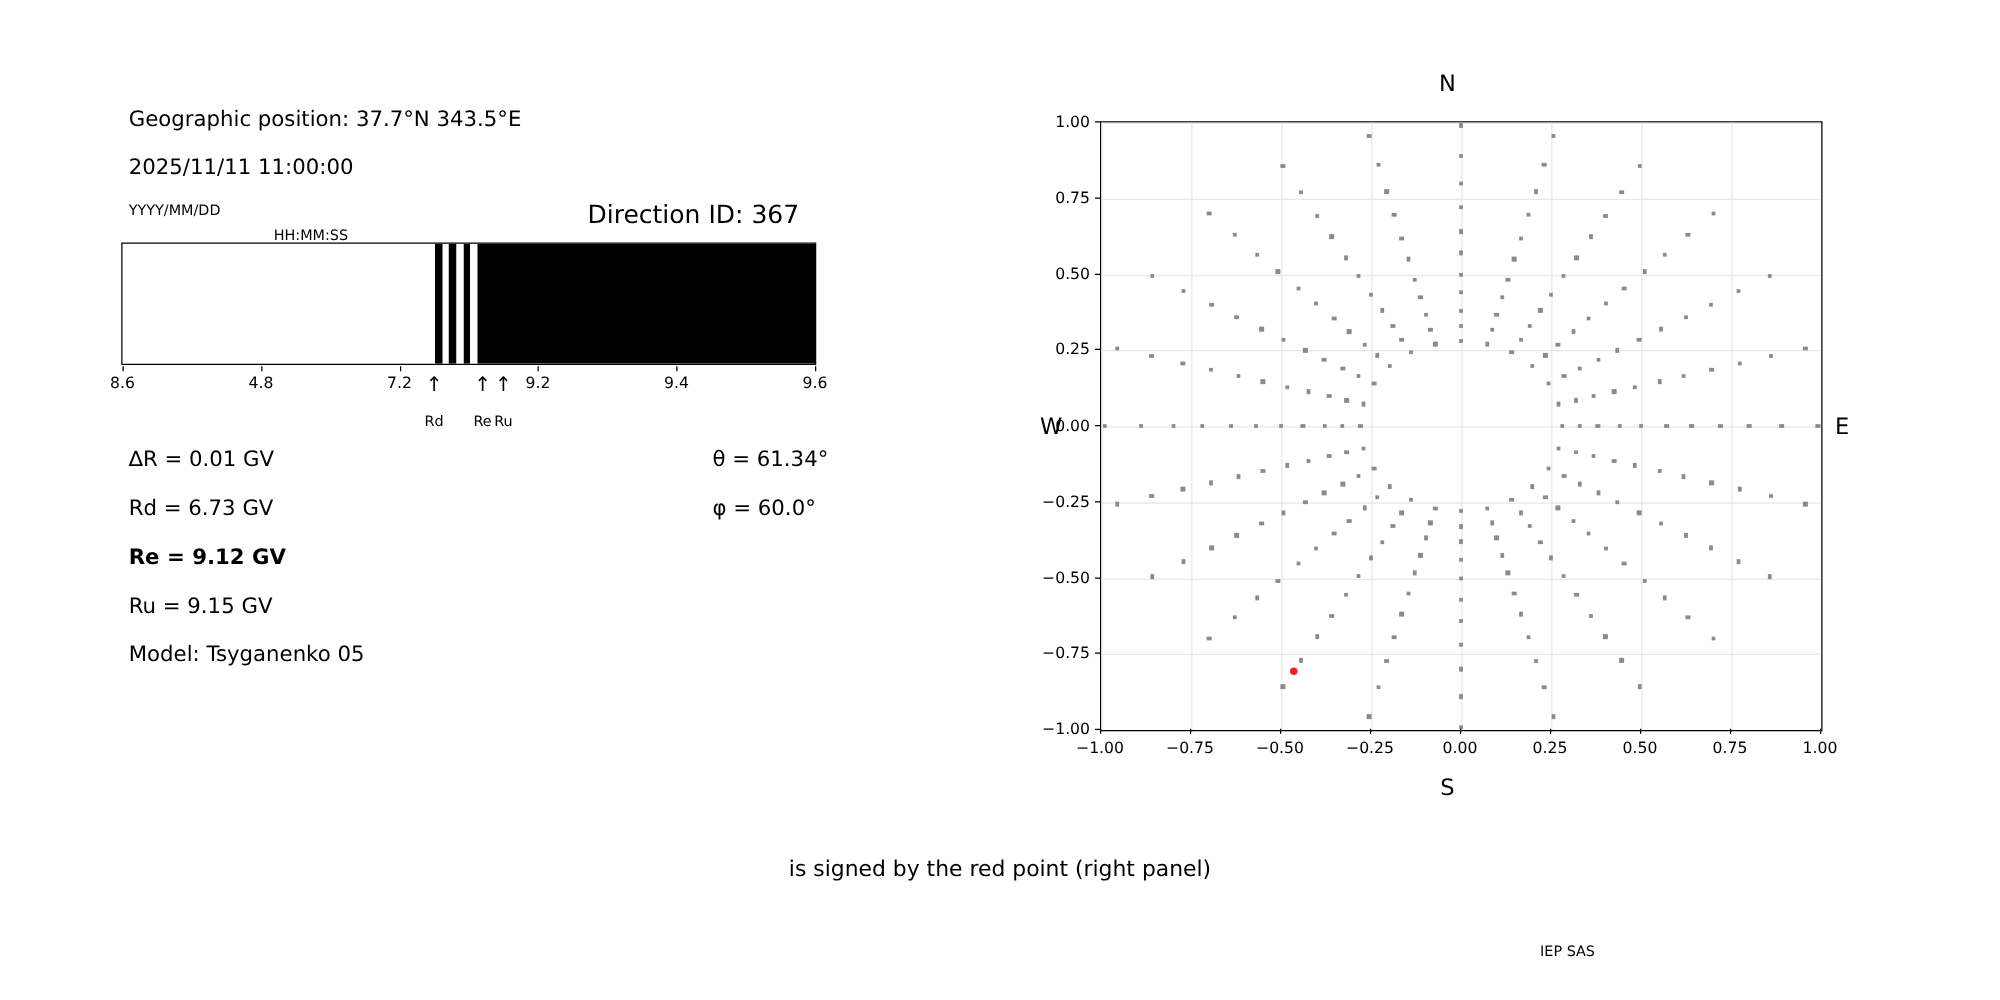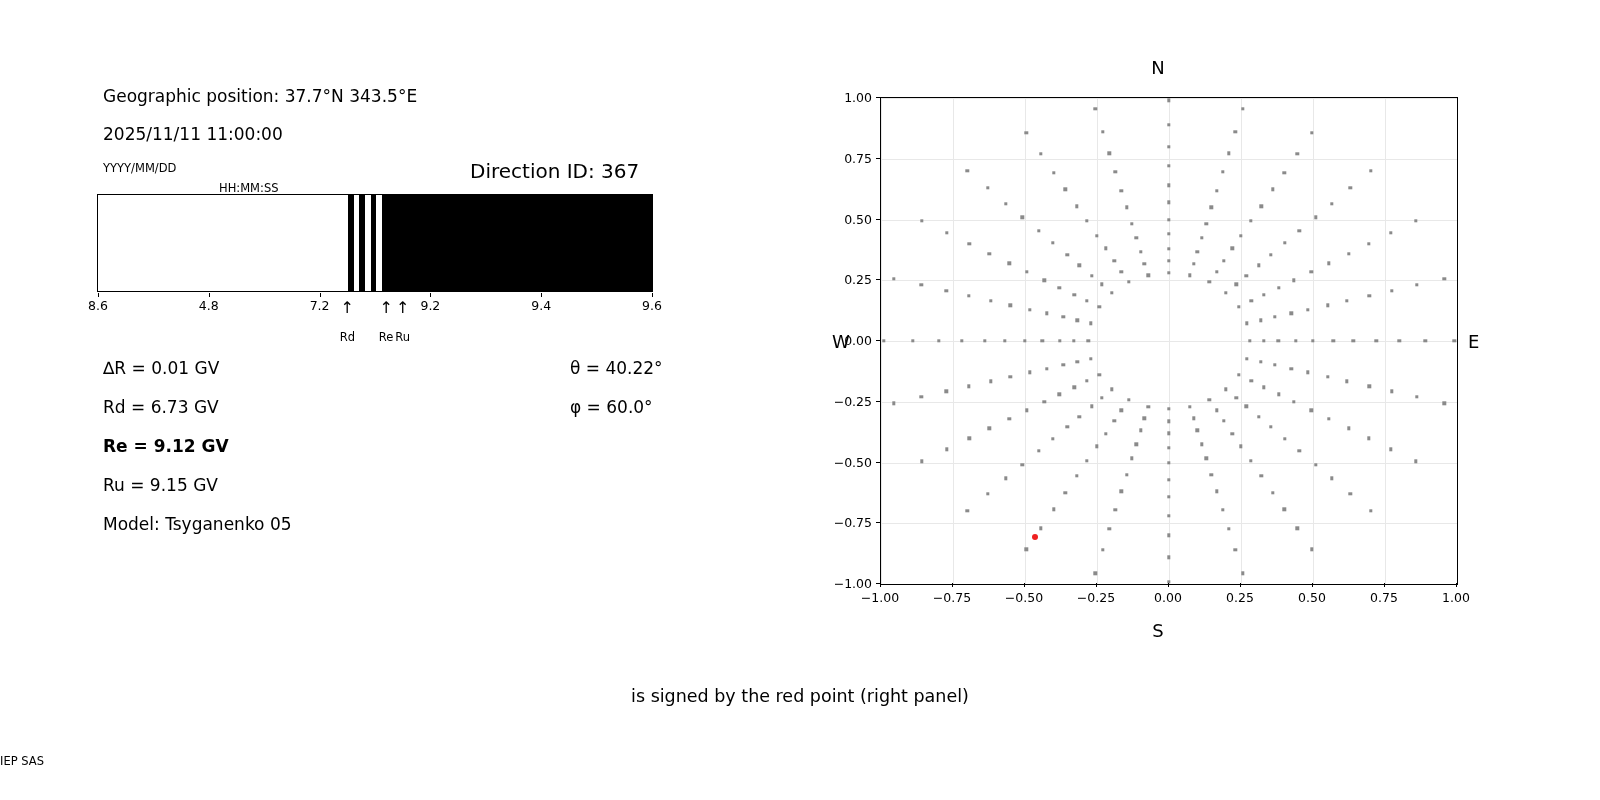--- a/index.html
+++ b/index.html
@@ -214,21 +214,21 @@
     width: 1600px;
     text-align: center;
     font-size: 17.5px;
     line-height: 29px;
   }
   #footer-credit {
     position: absolute;
     left: 0;
     top: 754px;
     width: 1276px;
-    text-align: left;
+    text-align: right;
     font-size: 11.5px;
   }
 </style>
 </head>
 <body>
 
 <div id="left-panel">
 
   <div class="info-line" id="geo-position">Geographic position: 37.7°N 343.5°E</div>
 
@@ -270,21 +270,21 @@
     </div>
 
   <div id="stats-left-col">
       <div class="stat-left" style="top: 358px;">∆R = 0.01 GV</div>
       <div class="stat-left" style="top: 397px;">Rd = 6.73 GV</div>
       <div class="stat-left" style="top: 436px; font-weight: bold;">Re = 9.12 GV</div>
       <div class="stat-left" style="top: 475px;">Ru = 9.15 GV</div>
       <div class="stat-left" style="top: 514px;">Model: Tsyganenko 05</div>
     </div>
   <div id="stats-right-col">
-      <div class="stat-right" style="top: 358px;">θ = 40.22°</div>
+      <div class="stat-right" style="top: 358px;">θ = 61.34°</div>
       <div class="stat-right" style="top: 397px;">φ = 60.0°</div>
     </div>
 </div>
 
 <div id="right-panel">
   <div class="compass" id="compass-n">N</div>
   <div class="compass" id="compass-s">S</div>
   <div class="compass" id="compass-w">W</div>
   <div class="compass" id="compass-e">E</div>
 

